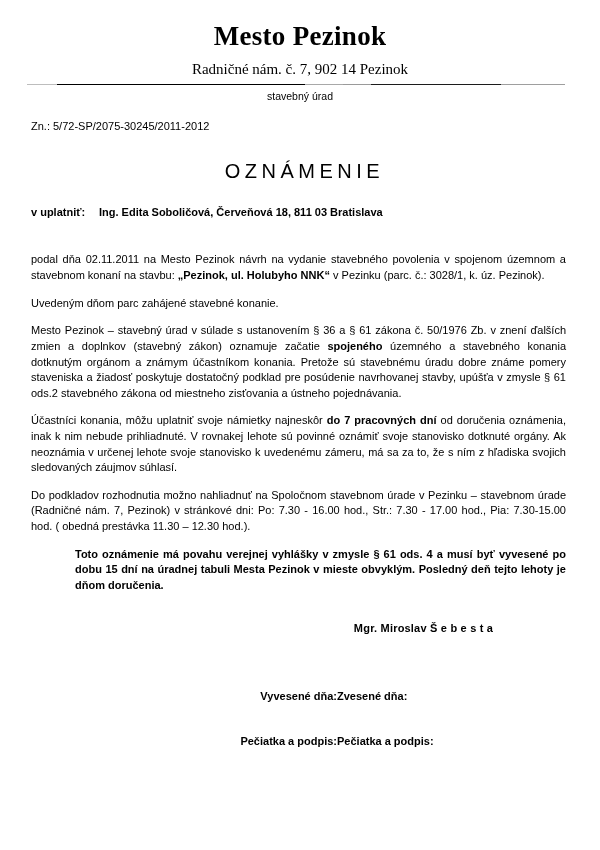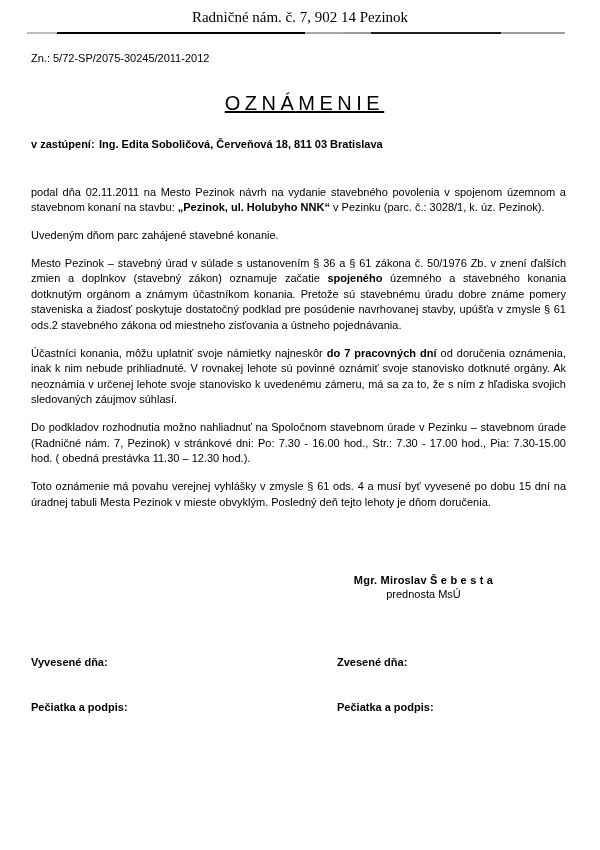--- a/index.html
+++ b/index.html
@@ -72,21 +72,20 @@
   }
   .meta div { white-space: nowrap; }
 
   
   .announce-title {
     text-align: center;
     font-size: 20px;
     letter-spacing: 4.5px;
     margin: 26px 0 0 9px;
     font-weight: normal;
-    text-decoration: underline;
   }
   .announce-sub {
     text-align: center;
     font-size: 11px;
     margin: 8px 0 0 0;
   }
 
   
   .applicant {
     margin: 22px 0 0 31px;
@@ -104,25 +103,25 @@
     margin: 0 34px 0 31px;
   }
   p.para {
     text-align: justify;
     font-size: 11px;
     line-height: 1.42;
     margin: 12px 0 0 0;
   }
   p.para.first { margin-top: 32px; }
   p.para b { font-weight: bold; }
-  p.para.allbold { font-weight: normal; }
+  p.para.allbold { font-weight: bold; margin-left: 44px; }
 
   
   .sign {
-    margin-top: 64px;
+    margin-top: 29px;
     text-align: center;
     padding-left: 250px;
   }
   .sign .name {
     font-size: 11px;
     font-weight: bold;
     letter-spacing: 0.2px;
   }
   .sign .role {
     font-size: 11px;
@@ -135,68 +134,70 @@
     padding: 0 0 0 31px;
     font-size: 11px;
     font-weight: bold;
   }
   .ff-row {
     display: flex;
     margin-bottom: 33px;
   }
   .ff-col {
     width: 306px;
+    text-align: right;
   }
   .ff-col.right { width: auto; }
 </style>
 </head>
 <body>
 
 <div class="page">
 
   <div>
+    <div class="doc-title">Mesto Pezinok</div>
     <div class="doc-subtitle">Radničné nám. č. 7, 902 14 Pezinok</div>
     <div class="header-rule">
       <div class="seg s1"></div>
       <div class="seg s2"></div>
       <div class="seg s3"></div>
       <div class="seg s4"></div>
       <div class="seg s5"></div>
       <div class="seg s6"></div>
     </div>
+    <div class="office">stavebný úrad</div>
   </div>
 
   <div class="meta">
     <div>Zn.: 5/72-SP/2075-30245/2011-2012</div>
   </div>
 
   <div class="announce-title">OZNÁMENIE</div>
 
   <div class="applicant">
-    <span class="row"><span class="lbl w2">v zastúpení:</span><span>Ing. Edita Soboličová, Červeňová 18, 811 03 Bratislava</span></span>
+    <span class="row"><span class="lbl w2">v uplatniť:</span><span>Ing. Edita Soboličová, Červeňová 18, 811 03 Bratislava</span></span>
   </div>
 
   <div class="body-wrap">
 
     <p class="para first"><span>podal dňa 02.11.2011 na Mesto Pezinok návrh na vydanie stavebného povolenia v spojenom územnom a stavebnom konaní na stavbu: </span><b>„Pezinok, ul. Holubyho NNK“</b><span> v Pezinku (parc. č.: 3028/1, k. úz. Pezinok).</span></p>
 
     <p class="para">Uvedeným dňom parc zahájené stavebné konanie.</p>
 
     <p class="para"><span>Mesto Pezinok – stavebný úrad v súlade  s ustanovením § 36  a § 61 zákona č. 50/1976 Zb. v znení ďalších zmien a doplnkov (stavebný zákon) oznamuje začatie </span><b>spojeného</b><span> územného a stavebného konania  dotknutým orgánom a známym účastníkom konania. Pretože  sú stavebnému úradu dobre známe pomery staveniska a žiadosť poskytuje  dostatočný podklad pre posúdenie navrhovanej stavby, upúšťa  v zmysle § 61 ods.2 stavebného zákona od miestneho zisťovania a ústneho  pojednávania.</span></p>
 
     <p class="para"><span>Účastníci konania, môžu uplatniť svoje námietky najneskôr </span><b>do 7 pracovných dní</b><span> od doručenia oznámenia, inak k nim nebude prihliadnuté. V rovnakej lehote sú povinné oznámiť svoje stanovisko dotknuté orgány. Ak neoznámia v určenej lehote svoje stanovisko k uvedenému zámeru, má sa za to, že s ním z hľadiska svojich sledovaných záujmov súhlasí.</span></p>
 
     <p class="para">Do podkladov rozhodnutia možno nahliadnuť na Spoločnom stavebnom úrade v Pezinku – stavebnom úrade (Radničné nám. 7, Pezinok) v stránkové dni: Po: 7.30 - 16.00 hod., Str.: 7.30 - 17.00 hod., Pia: 7.30-15.00 hod. ( obedná prestávka 11.30 – 12.30 hod.).</p>
 
 
     <p class="para allbold">Toto oznámenie má povahu verejnej vyhlášky v zmysle § 61 ods. 4 a musí byť vyvesené po dobu 15 dní na úradnej tabuli Mesta Pezinok v mieste obvyklým. Posledný deň tejto lehoty je dňom doručenia.</p>
 
     <div class="sign">
       <div class="name">Mgr. Miroslav  Š e b e s t a</div>
-      <div class="role">prednosta MsÚ</div>
     </div>
   </div>
 
   <div class="footer-fields">
     <div class="ff-row">
       <div class="ff-col">Vyvesené dňa:</div>
       <div class="ff-col right">Zvesené dňa:</div>
     </div>
     <div class="ff-row">
       <div class="ff-col">Pečiatka a podpis:</div>

